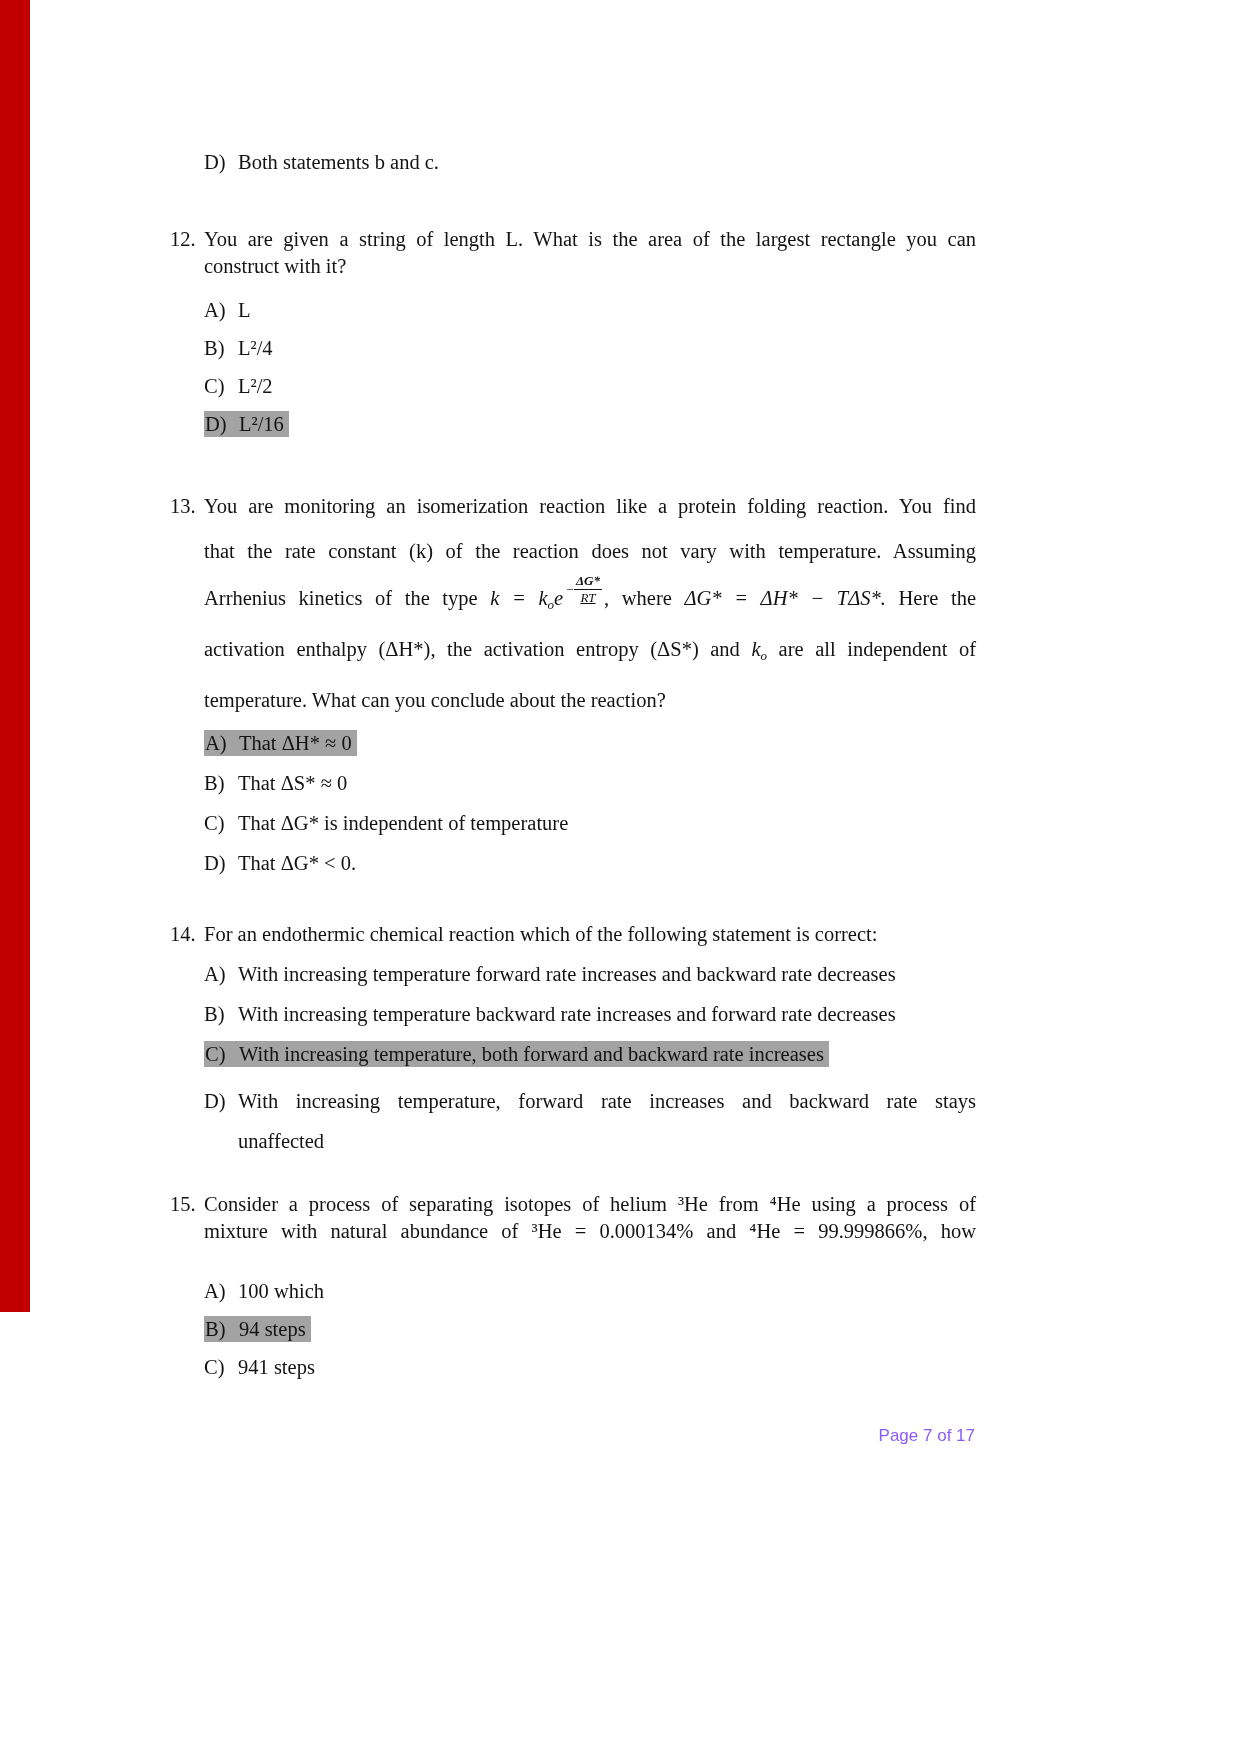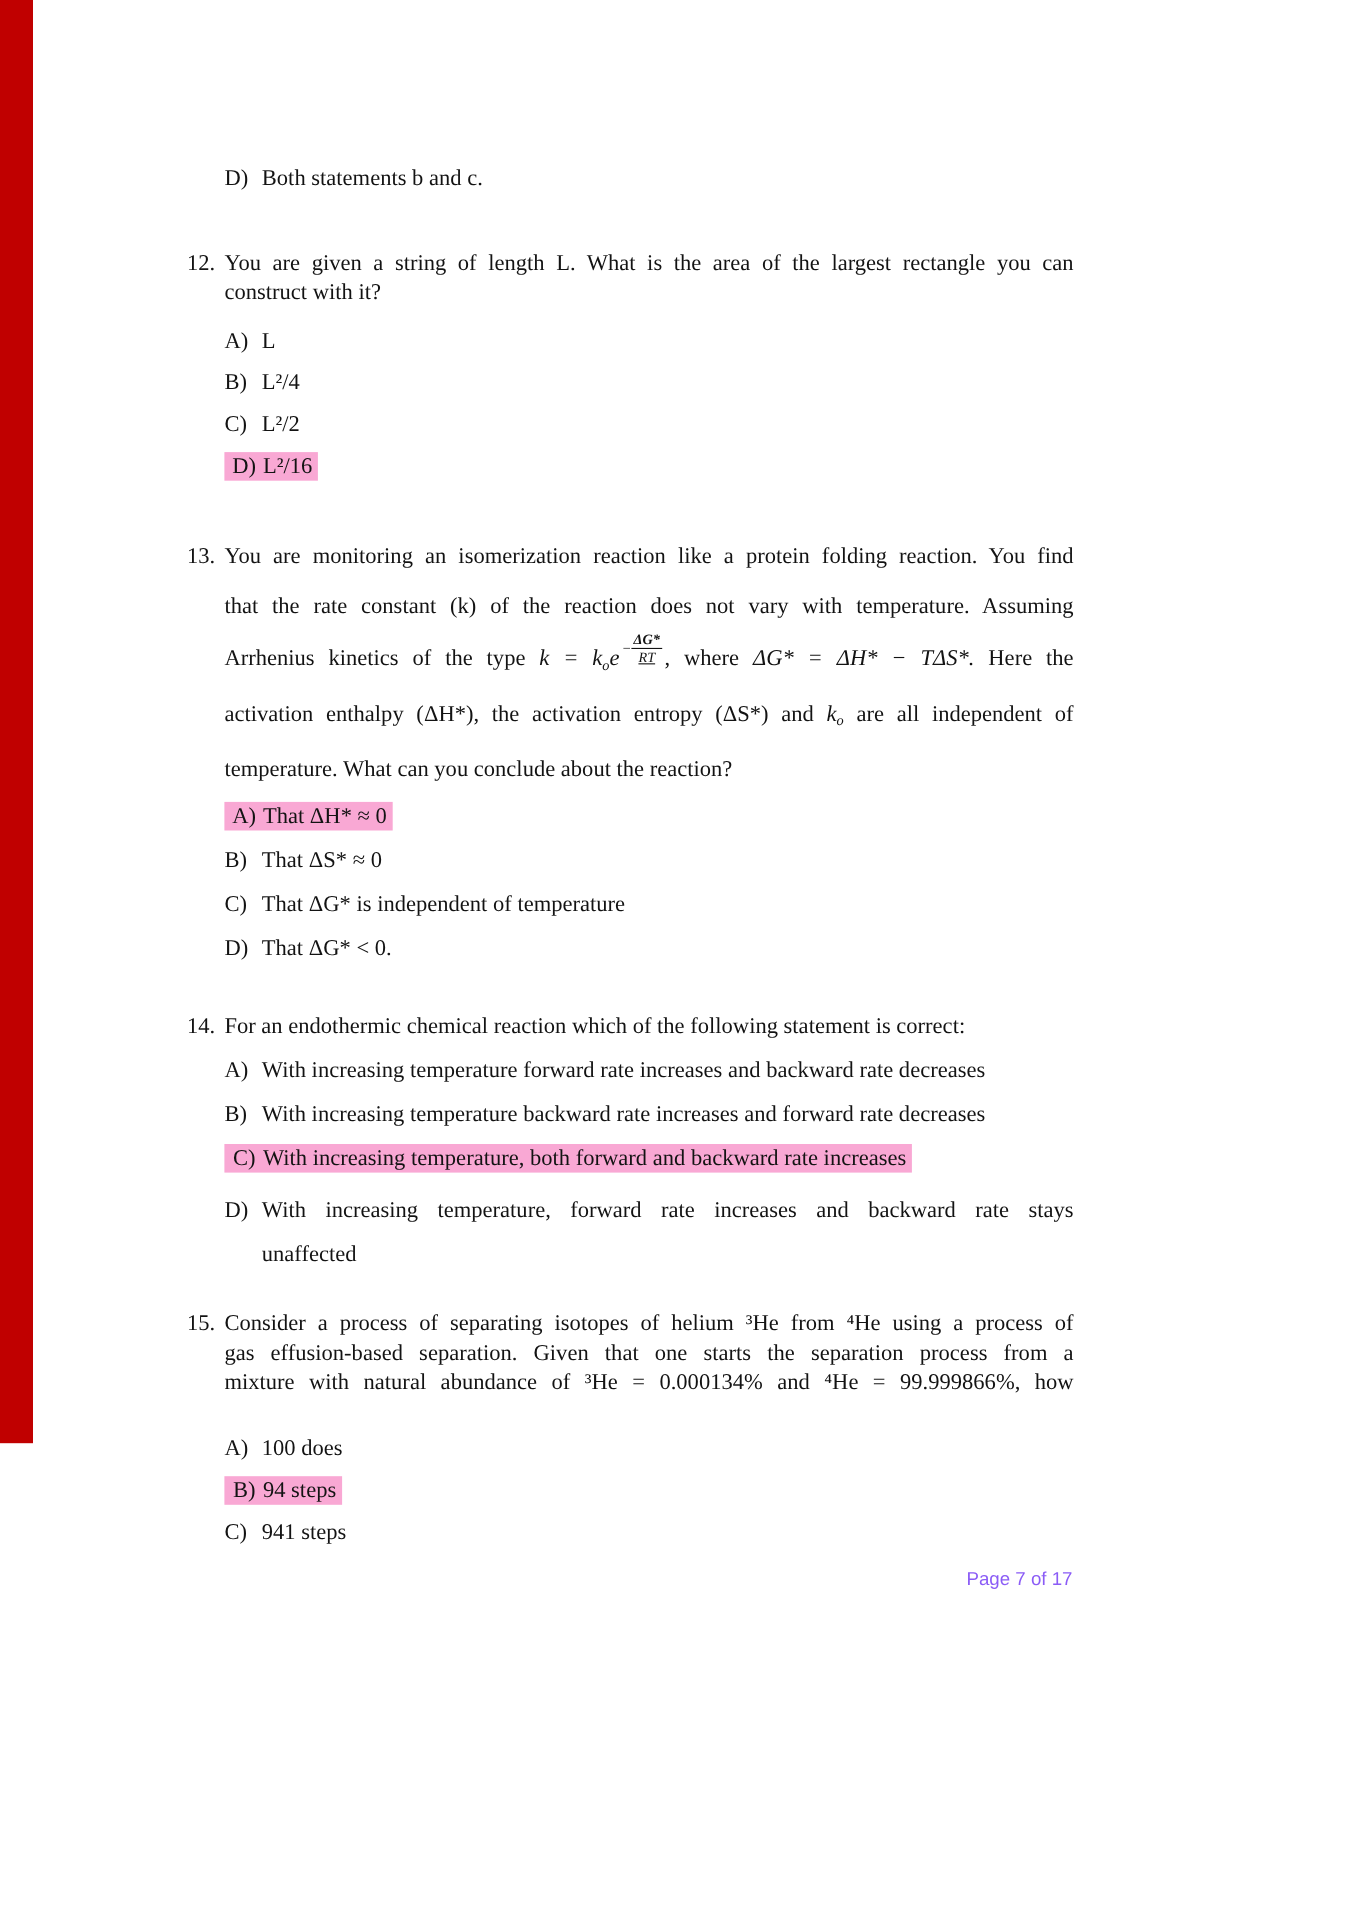--- a/index.html
+++ b/index.html
@@ -28,21 +28,21 @@
   .qblock { position:relative; padding-left:34px; }
   .qnum { position:absolute; left:0; top:0; width:34px; }
   .jlast { text-align:justify; text-align-last:justify; }
   .qline { line-height:27px; }
   .q13 .qline { line-height:45px; }
 
   
   .opts { margin-left:34px; }
   .opt { line-height:27px; }
   .letter { display:inline-block; width:34px; }
-  .hl { background:#f9a8d4; padding:2px 5px 2px 1px;text-align:center; }
+  .hl { background:#a3a3a3; padding:2px 5px 2px 1px; }
   .opt-flex { display:flex; }
   .opt-flex .letter { flex:0 0 34px; }
   .opt-flex .otext-block { flex:1; }
 
   
   .prev-d { margin-top:13px; }
   .q12 { margin-top:50px; }
   .q12-opts { margin-top:17px; }
   .q12-opts .opt { margin-bottom:11px; }
   .q13 { margin-top:46px; }
@@ -159,26 +159,25 @@
       <div class="otext-block q14d-lines">
         <div class="jlast">With increasing temperature, forward rate increases and backward rate stays</div>
         <div>unaffected</div>
       </div>
     </div>
   </div>
 
   <div class="qblock q15">
     <span class="qnum">15.</span>
     <div class="qline jlast">Consider a process of separating isotopes of helium ³He from ⁴He using a process of</div>
-    <div class="qline jlast">gas effusion-based separation. Given that one starts the separation process from a</div>
     <div class="qline jlast">mixture with natural abundance of ³He = 0.000134% and ⁴He = 99.999866%, how</div>
   </div>
   <div class="opts q15-opts">
     <div class="opt">
-      <span><span class="letter">A)</span><span>100 does</span></span>
+      <span><span class="letter">A)</span><span>100 which</span></span>
     </div>
     <div class="opt">
       <span class="hl"><span class="letter">B)</span><span>94 steps</span></span>
     </div>
     <div class="opt">
       <span><span class="letter">C)</span><span>941 steps</span></span>
     </div>
   </div>
 
 </div>

